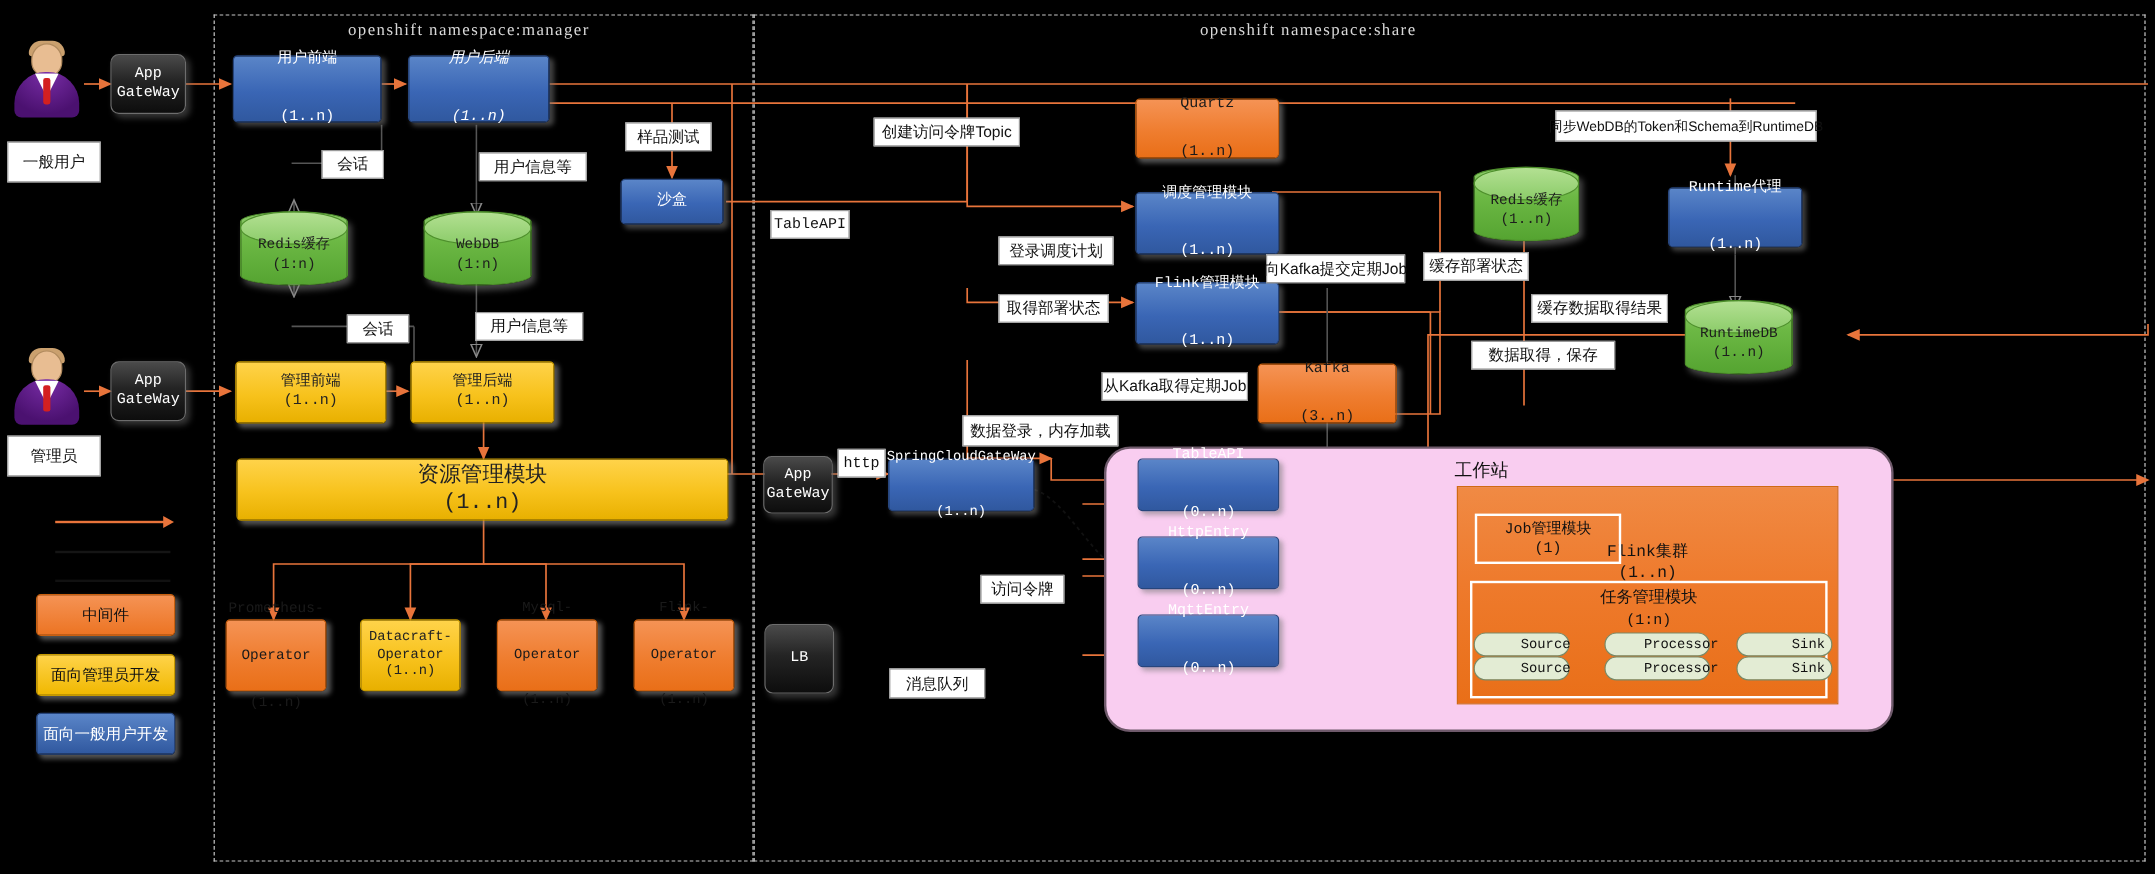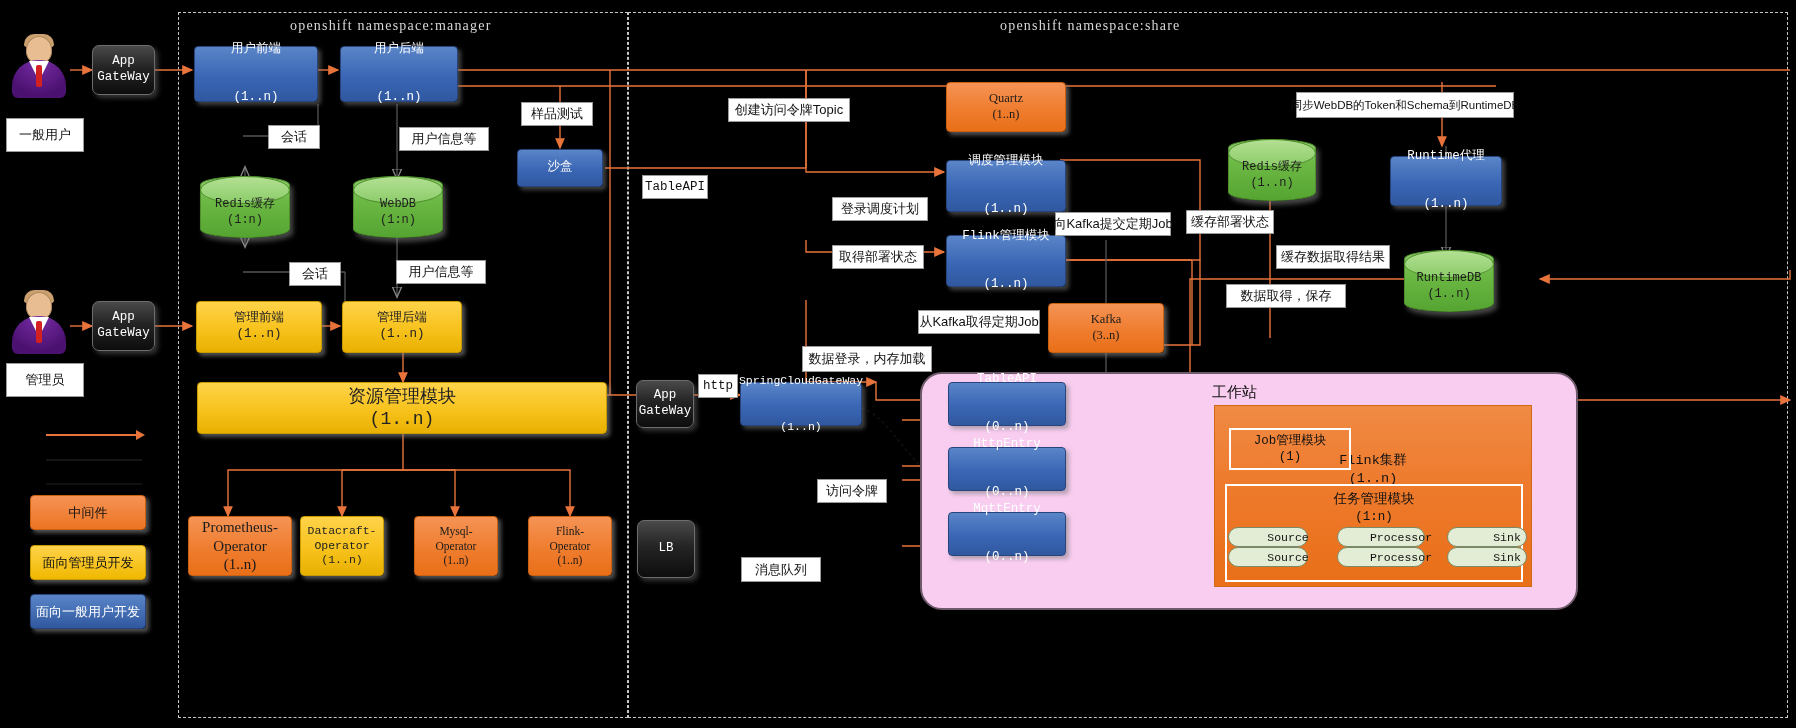--- a/index.html
+++ b/index.html
@@ -26,22 +26,23 @@
   }
   .yellow {
     background:linear-gradient(180deg,#ffd34a 0%,#f7c21c 55%,#e8b000 100%);
     border:1px solid #c79a00; border-radius:4px; color:#222;
     font-family:"Liberation Mono", monospace; font-size:12.5px;
     box-shadow:3px 3px 4px rgba(140,140,140,.6);
   }
   .orange {
     background:linear-gradient(180deg,#f59355 0%,#ef7d2f 55%,#e96f18 100%);
     border:1px solid #c9600f; border-radius:4px; color:#1a1a1a;
-    font-family:Liberation Serif, serif; font-size:12.5px;
+    font-family:Liberation Mono, monospace; font-size:12.5px;
     box-shadow:3px 3px 4px rgba(140,140,140,.6);
+    gap:24px;
   }
   .black {
     background:linear-gradient(180deg,#4a4a4a 0%,#242424 45%,#0d0d0d 100%);
     border:1px solid #6d6d6d; border-radius:7px; color:#fff;
     font-family:"Liberation Mono", monospace; font-size:12.5px;
     box-shadow:3px 3px 5px rgba(120,120,120,.45);
   }
   .cylinder {
     position:absolute; display:flex; flex-direction:column; align-items:center;
     justify-content:center; text-align:center;
@@ -256,21 +257,21 @@
     <span>面向管理员开发</span>
   </div>
   <div class="legend-box lg-blue" style="left:30px; top:594px; width:116px; height:35px;">
     <span>面向一般用户开发</span>
   </div>
 
   <div class="node blue" style="left:194px; top:46px; width:124px; height:56px;">
     <span>用户前端</span>
     <span>(1..n)</span>
   </div>
-  <div class="node blue" style="left:340px; top:46px; width:118px; height:56px;">
+  <div class="node blue" style="left:340px; top:46px; width:118px; height:56px;font-style:italic;">
     <span>用户后端</span>
     <span>(1..n)</span>
   </div>
 
   <div class="note" style="left:268px; top:125px; width:52px; height:24px;">会话</div>
   <div class="note" style="left:399px; top:127px; width:90px; height:24px;">用户信息等</div>
 
   <div class="cylinder" style="left:200px; top:176px; width:90px; height:62px;">
     <div class="cyl-text">
       <div>Redis缓存</div>
@@ -294,21 +295,21 @@
   <div class="node yellow" style="left:342px; top:301px; width:120px; height:52px;">
     <span>管理后端</span>
     <span>(1..n)</span>
   </div>
 
   <div class="node yellow" style="left:197px; top:382px; width:410px; height:52px; font-size:18px;">
     <span>资源管理模块</span>
     <span>(1..n)</span>
   </div>
 
-  <div class="node orange" style="left:188px; top:516px; width:104px; height:60px; font-size:15px;">
+  <div class="node orange" style="left:188px; top:516px; width:84px; height:60px; font-size:12px;">
     <span>Prometheus-</span>
     <span>Operator</span>
     <span>(1..n)</span>
   </div>
   <div class="node yellow" style="left:300px; top:516px; width:84px; height:60px; font-size:11.5px;">
     <span>Datacraft-</span>
     <span>Operator</span>
     <span>(1..n)</span>
   </div>
   <div class="node orange" style="left:414px; top:516px; width:84px; height:60px; font-size:11.5px;">

